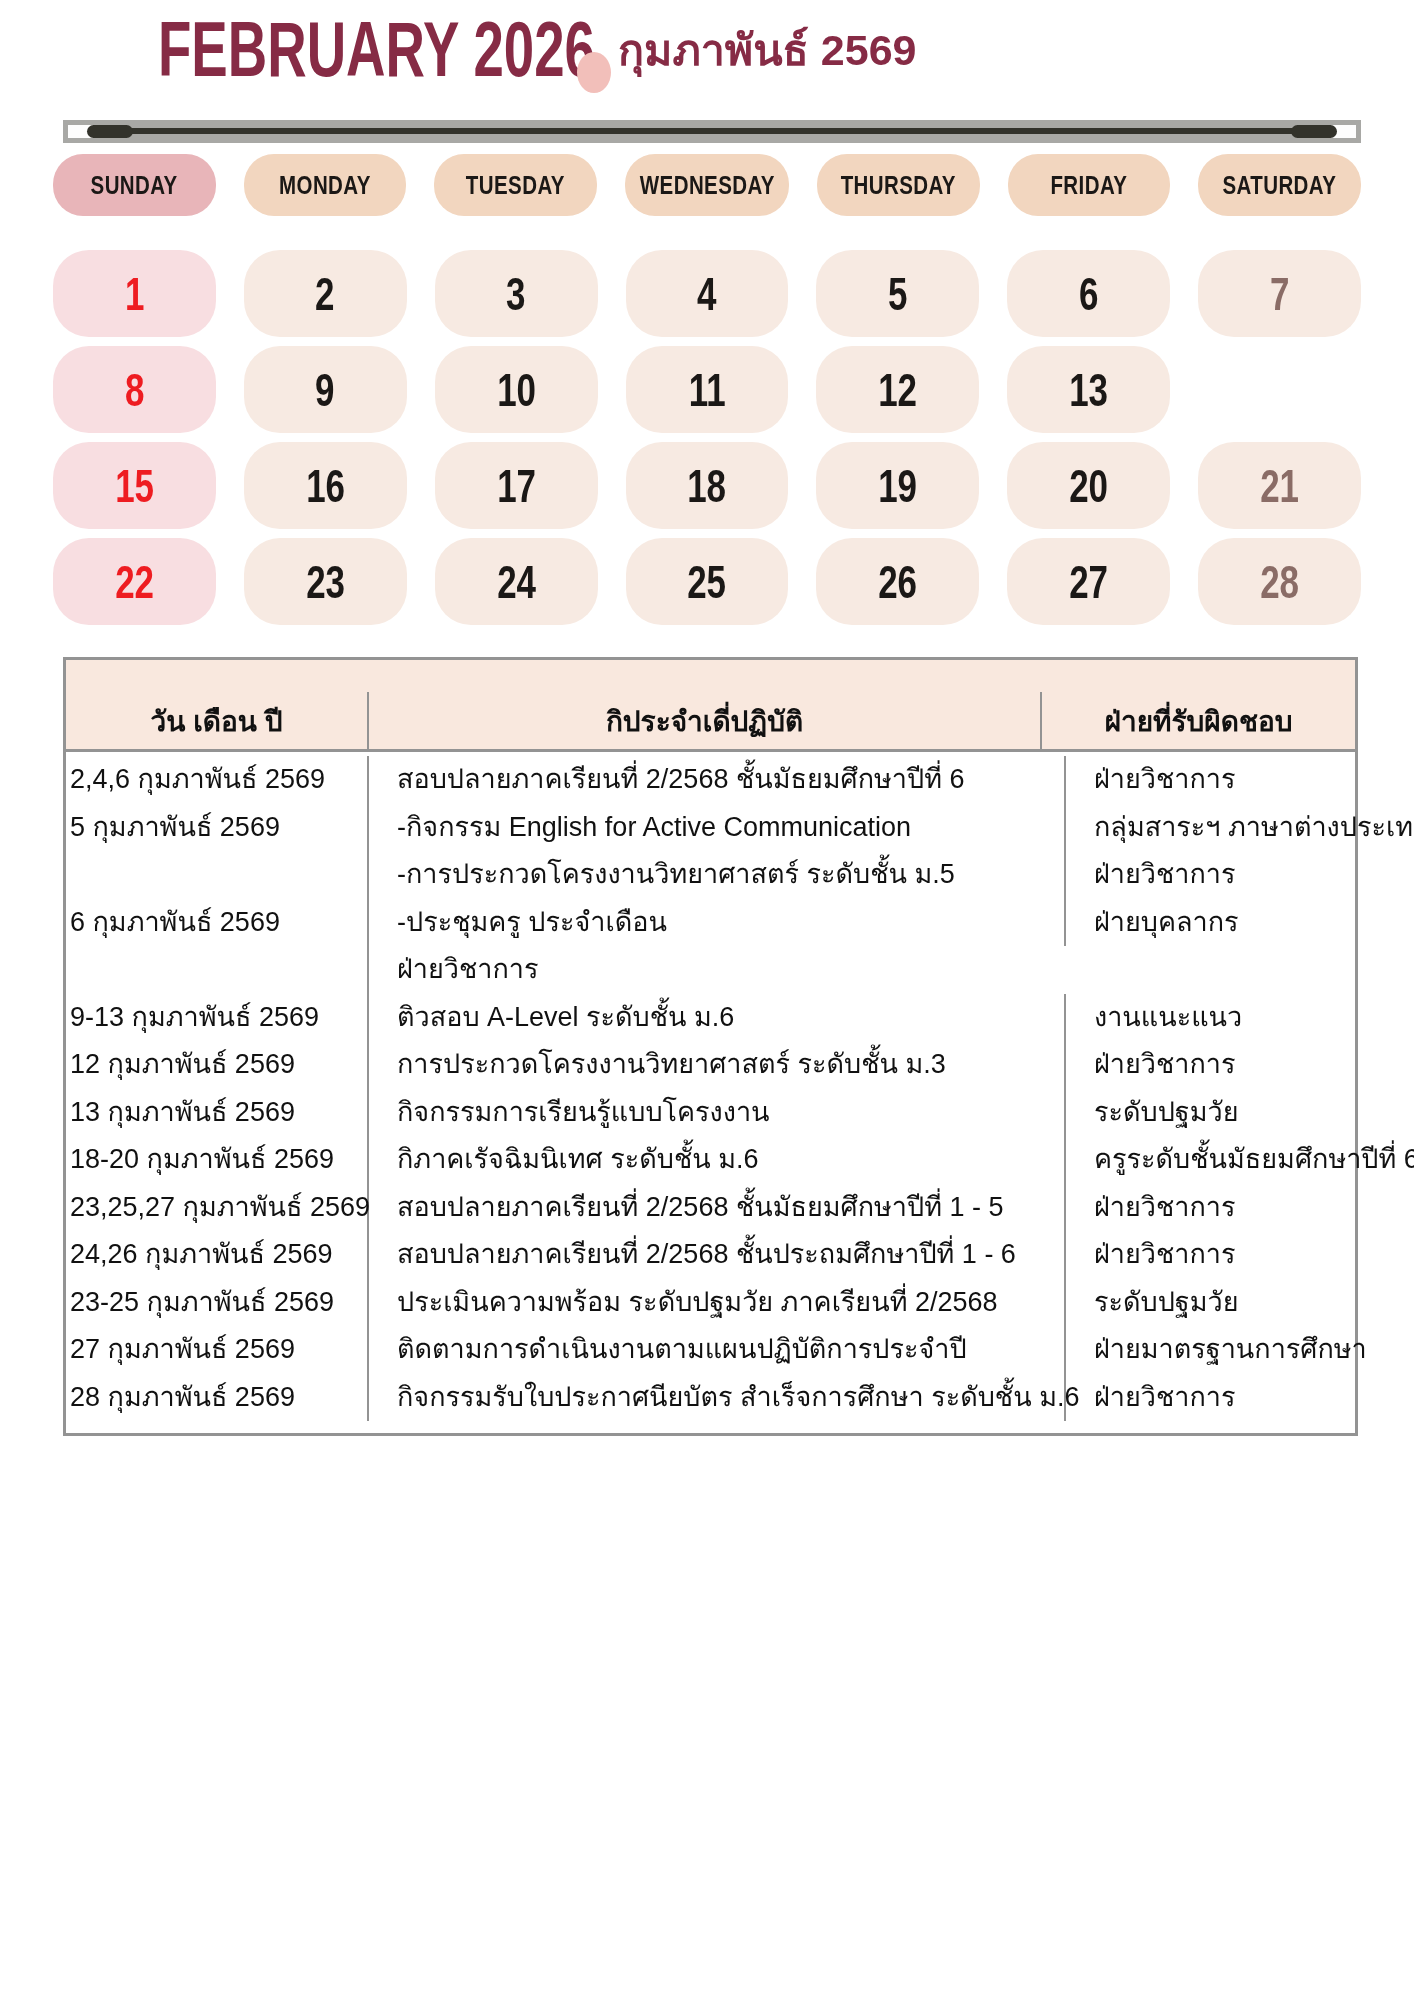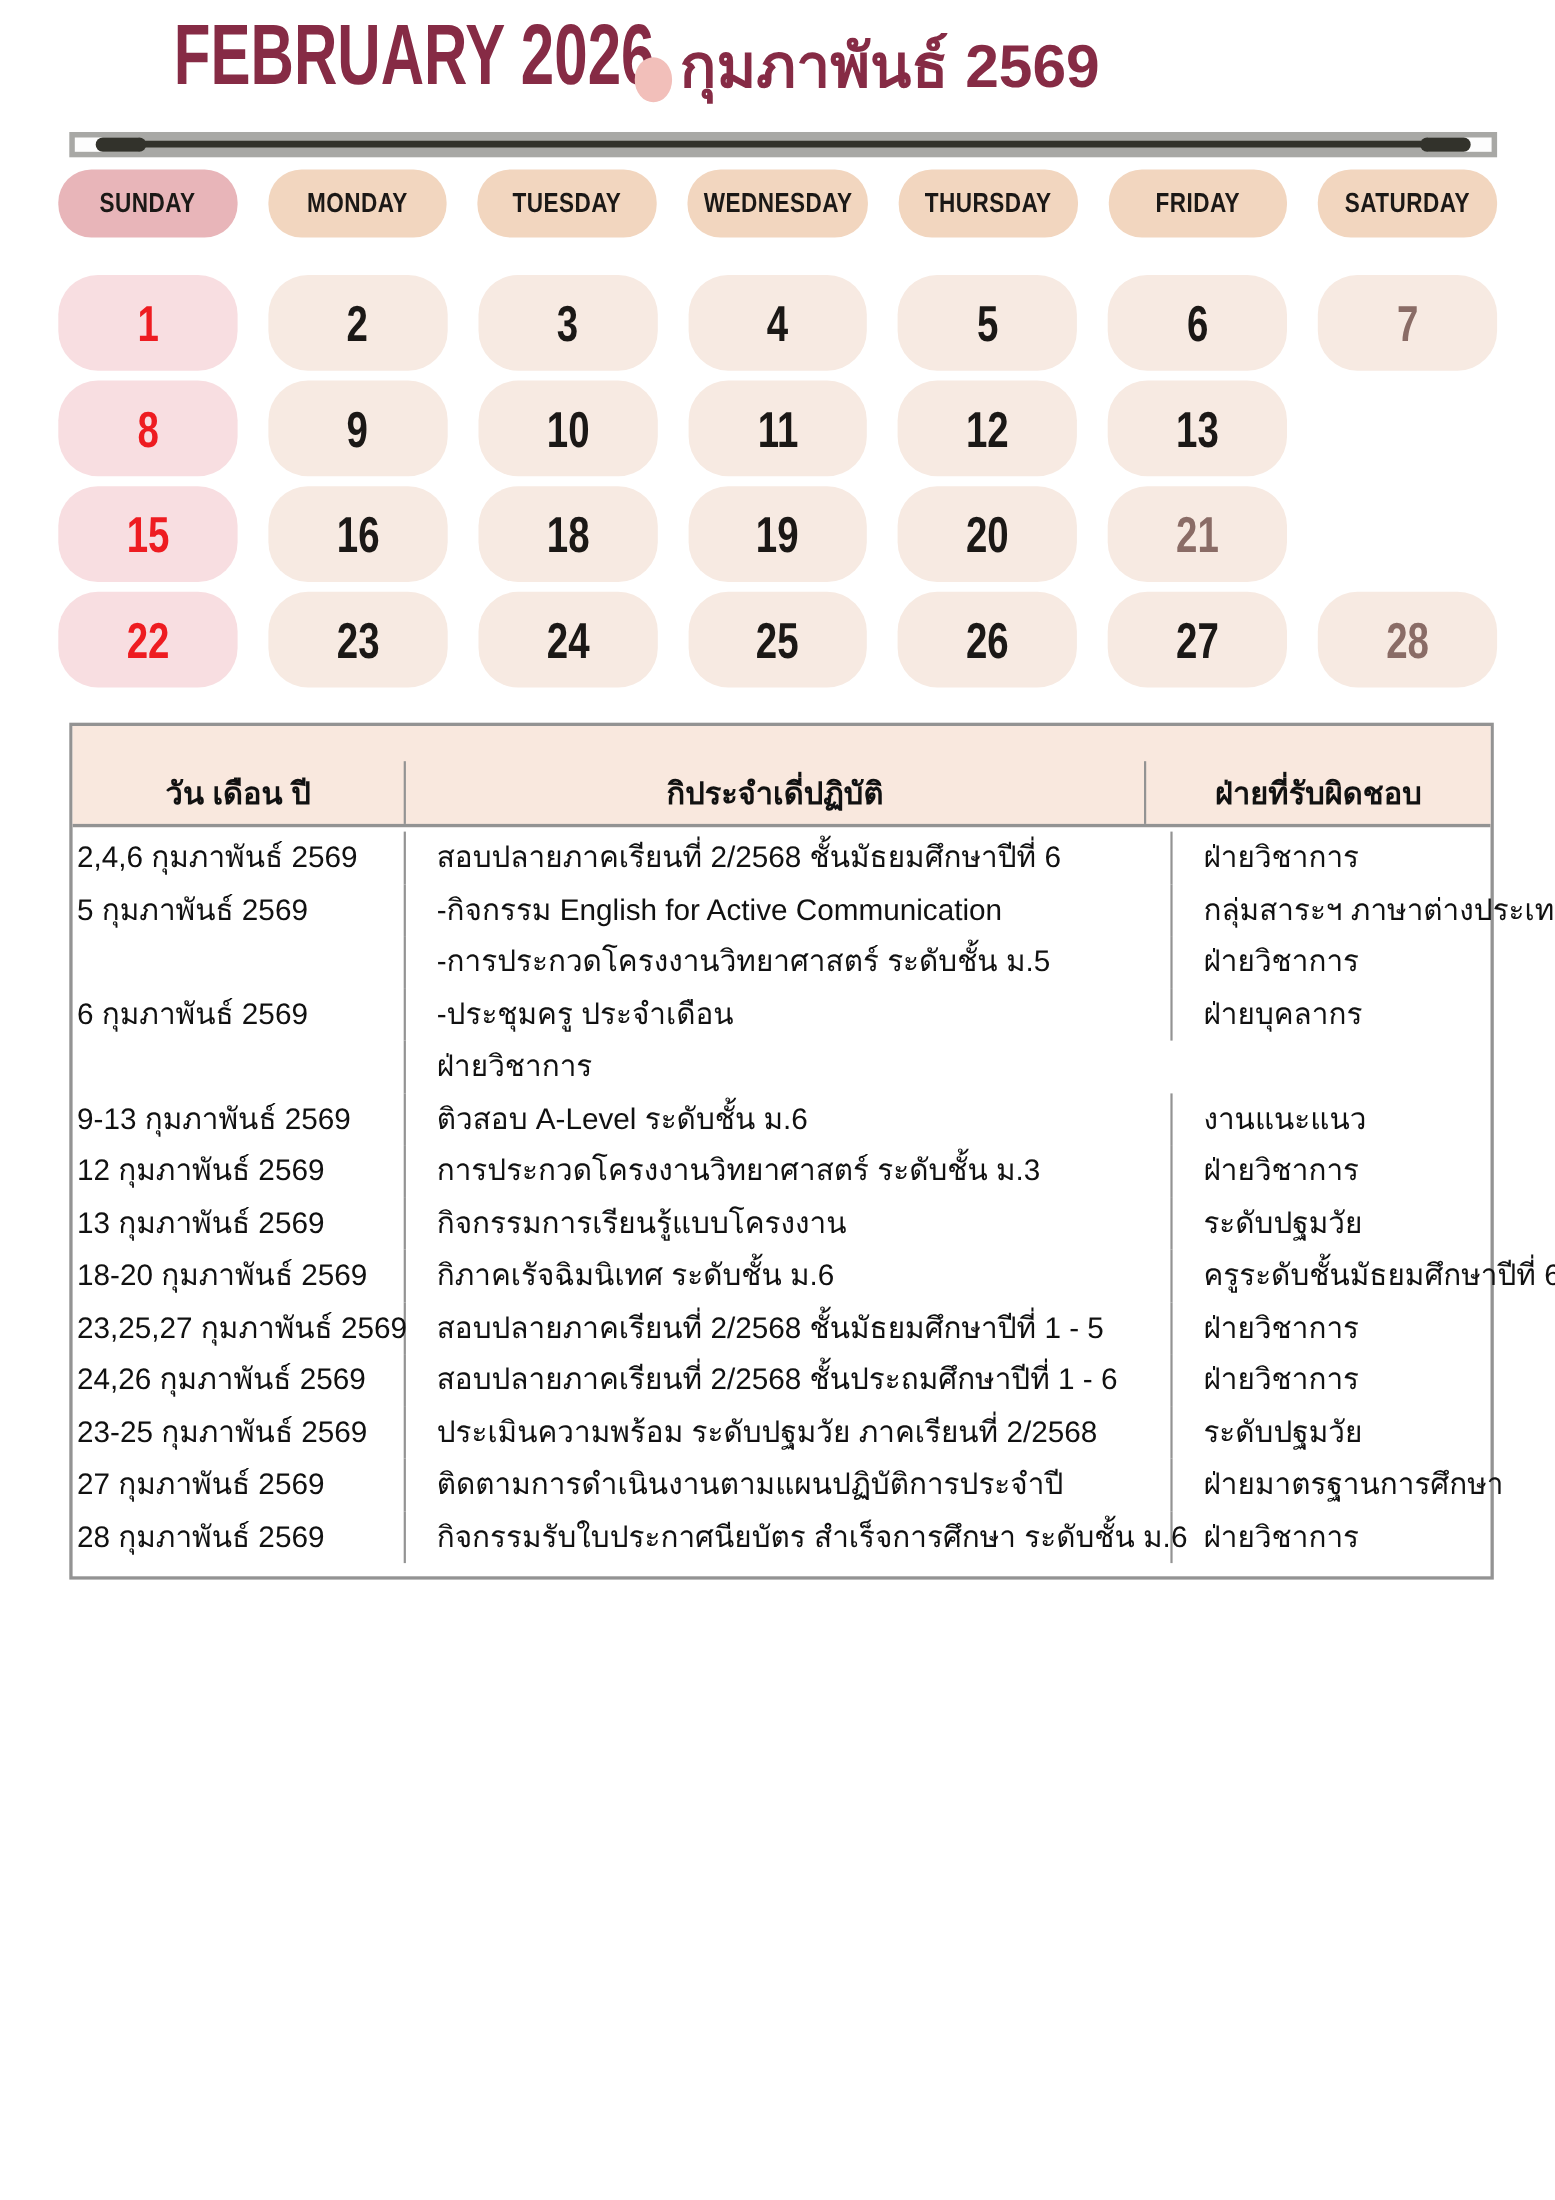--- a/index.html
+++ b/index.html
@@ -17,21 +17,21 @@
     transform:scaleX(0.70);transform-origin:left top;
     white-space:nowrap;letter-spacing:0px;
   }
   .title-dot{
     position:absolute;left:577px;top:52px;
     width:34px;height:41px;border-radius:50%;
     background:var(--dot);
   }
   .title-th{
     position:absolute;left:618px;top:16px;
-    font-size:55px;font-weight:700;color:var(--maroon);
+    font-size:43px;font-weight:700;color:var(--maroon);
     white-space:nowrap;
   }
   
   .rod{
     position:absolute;left:63px;top:120px;width:1298px;height:23px;
     background:var(--bar-gray);
   }
   .rod .white-l{position:absolute;left:5px;top:5px;width:58px;height:13px;background:#fdfdfd;}
   .rod .white-r{position:absolute;right:5px;top:5px;width:58px;height:13px;background:#fdfdfd;}
   .rod .line{position:absolute;left:26px;right:26px;top:8px;height:6px;background:var(--rod-dark);border-radius:3px;}
@@ -180,20 +180,23 @@
         </div>
       </div>
       <div class="week-row">
         <div class="date-cell sun">
           <span class="date-num">15</span>
         </div>
         <div class="date-cell">
           <span class="date-num">16</span>
         </div>
         <div class="date-cell">
+          <span class="date-num">17</span>
+        </div>
+        <div class="date-cell">
           <span class="date-num">18</span>
         </div>
         <div class="date-cell">
           <span class="date-num">19</span>
         </div>
         <div class="date-cell">
           <span class="date-num">20</span>
         </div>
         <div class="date-cell sat">
           <span class="date-num">21</span>

